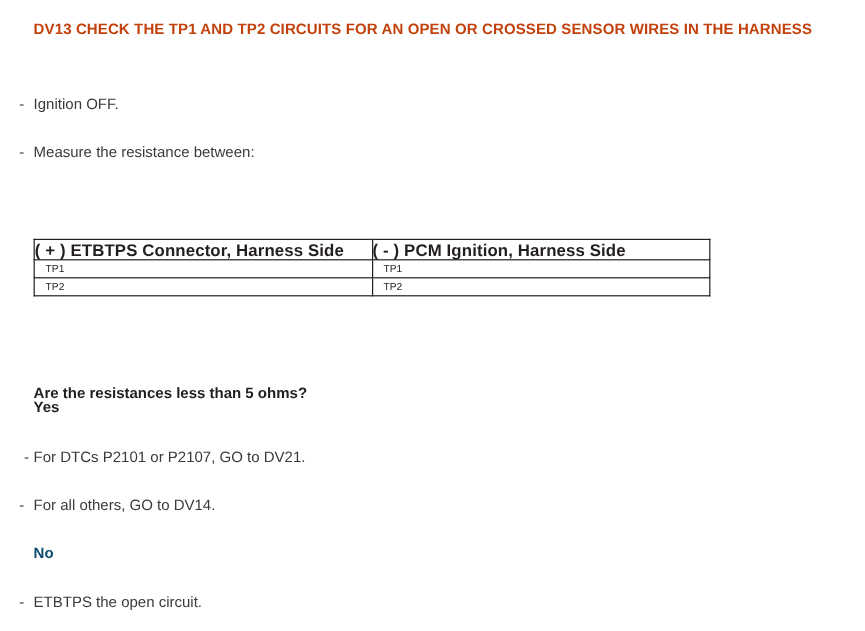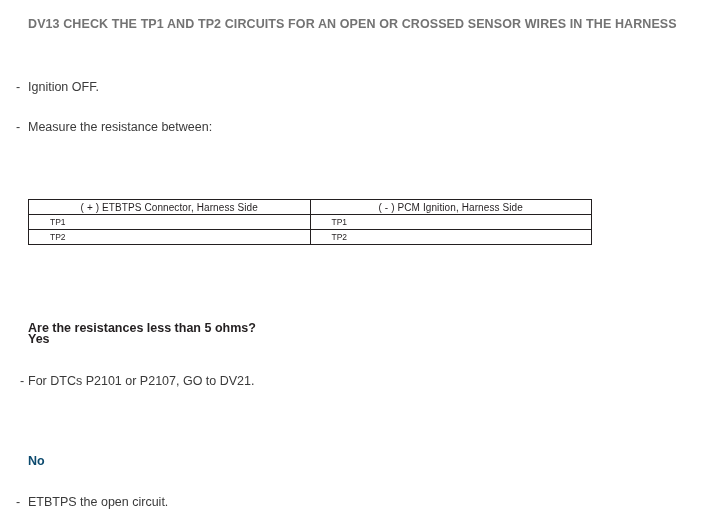--- a/index.html
+++ b/index.html
@@ -20,21 +20,21 @@
     height: 526px;
   }
   .heading {
     position: absolute;
     left: 28px;
     top: 16px;
     width: 675px;
     font-size: 12.5px;
     font-weight: bold;
     letter-spacing: 0.1px;
-    color: #737373;
+    color: #c2410c;
     line-height: 16px;
   }
   .bullet {
     position: absolute;
     left: 16px;
     font-size: 12.5px;
     color: #3a3a3a;
     line-height: 16px;
     white-space: nowrap;
   }
@@ -63,28 +63,28 @@
   table.resist th,
   table.resist td {
     border: 1px solid #231f20;
     font-size: 8.5px;
     color: #231f20;
     height: 14px;
     padding: 0;
     font-weight: normal;
   }
   table.resist th {
-    text-align: center;
-    font-weight: normal;
-    font-size: 10px;
+    text-align: left;
+    font-weight: bold;
+    font-size: 14px;
     letter-spacing: 0.1px;
   }
   table.resist td {
     text-align: left;
-    padding-left: 21px;
+    padding-left: 9px;
     font-weight: normal;
   }
   .q-text {
     position: absolute;
     left: 28px;
     top: 321px;
     font-size: 12.5px;
     font-weight: bold;
     color: #231f20;
   }
@@ -140,20 +140,23 @@
     </tbody>
   </table>
 
   <div class="q-text">Are the resistances less than 5 ohms?</div>
   <div class="ans-yes">Yes</div>
 
   <div class="bullet b3">
     <span class="dash">-</span><span class="txt">For DTCs P2101 or P2107, GO to DV21.</span>
   </div>
 
+  <div class="bullet b4">
+    <span class="dash">-</span><span class="txt">For all others, GO to DV14.</span>
+  </div>
 
   <div class="ans-no">No</div>
 
   <div class="bullet b5">
     <span class="dash">-</span><span class="txt">ETBTPS the open circuit.</span>
   </div>
 
 </div>
 
 </body></html>

